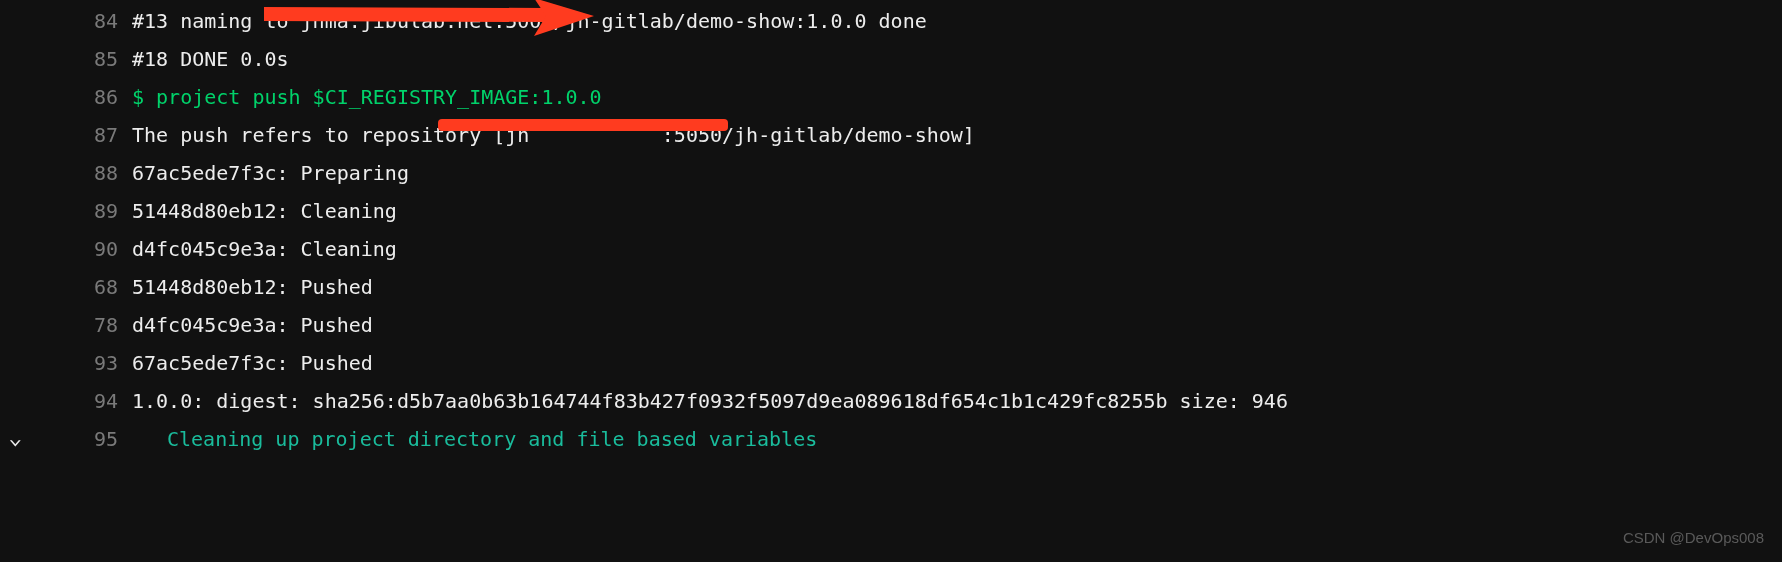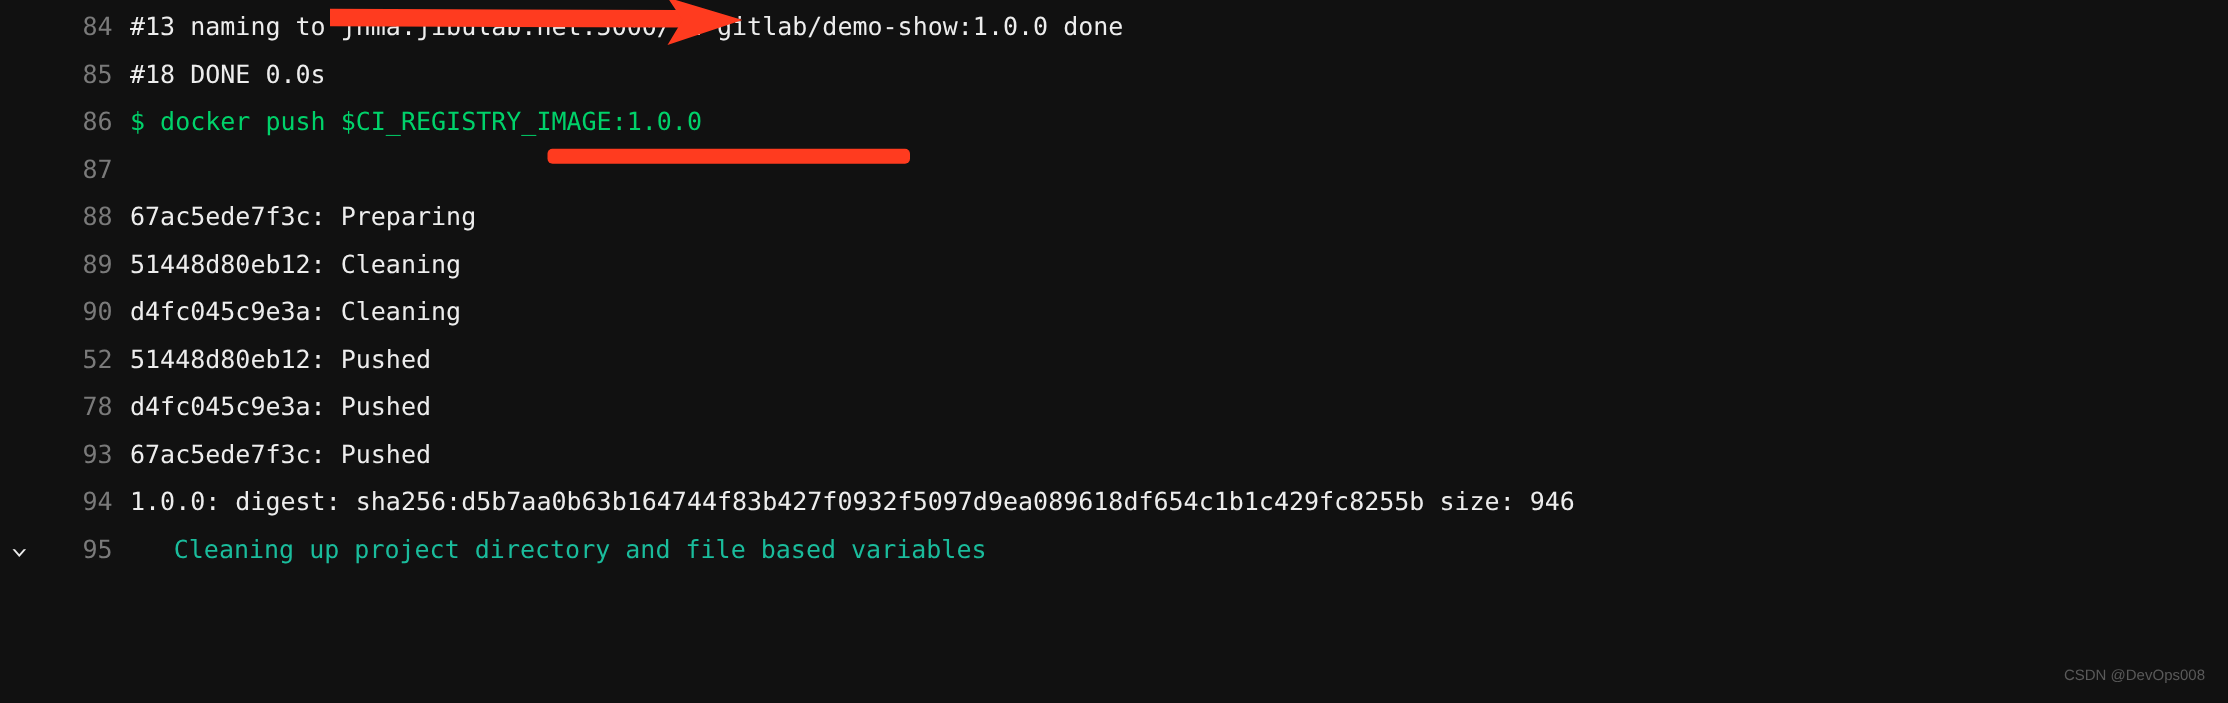--- a/index.html
+++ b/index.html
@@ -12,21 +12,21 @@
       font-family: 'Menlo', 'Monaco', 'Consolas', monospace;
       font-size: 20px;
       line-height: 1.9;
       color: #ededed;
       width: 1782px;
       height: 562px;
       overflow: hidden;
       position: relative;
     }
     .log-container {
-      padding-left: 52px;
+      padding-left: 80px;
       padding-top: 2px;
     }
     .log-line {
       display: flex;
       align-items: baseline;
       white-space: pre;
     }
     .line-number {
       color: #7a7a7a;
       width: 38px;
@@ -54,46 +54,46 @@
       color: #ededed;
       cursor: pointer;
       font-size: 18px;
       transform: scaleX(1.3);
     }
     .watermark {
       position: absolute;
       bottom: 10px;
       right: 18px;
       color: #5a5a5a;
-      font-size: 12px;
+      font-size: 15px;
       font-family: Arial, sans-serif;
     }
     .redaction-arrow {
       position: absolute;
       pointer-events: none;
     }
     .redaction-line {
       position: absolute;
       background-color: #ff3b1f;
       border-radius: 4px;
       pointer-events: none;
     }
   </style>
 </head>
 <body>
 
 <div class="log-container" id="log-container">
     <div class="log-line"><span class="line-number">84</span><span class="line-content ">#13 naming to jhma.jibulab.net:5000/jh-gitlab/demo-show:1.0.0 done</span></div>
     <div class="log-line"><span class="line-number">85</span><span class="line-content ">#18 DONE 0.0s</span></div>
-    <div class="log-line"><span class="line-number">86</span><span class="line-content green">$ docker push $CI_REGISTRY_IMAGE:1.0.0</span></div>
-    <div class="log-line"><span class="line-number">87</span></div>
+    <div class="log-line"><span class="line-number">86</span><span class="line-content green">$ project push $CI_REGISTRY_IMAGE:1.0.0</span></div>
+    <div class="log-line"><span class="line-number">87</span><span class="line-content ">The push refers to repository [jh           :5050/jh-gitlab/demo-show]</span></div>
     <div class="log-line"><span class="line-number">88</span><span class="line-content ">67ac5ede7f3c: Preparing</span></div>
     <div class="log-line"><span class="line-number">89</span><span class="line-content ">51448d80eb12: Cleaning</span></div>
     <div class="log-line"><span class="line-number">90</span><span class="line-content ">d4fc045c9e3a: Cleaning</span></div>
-    <div class="log-line"><span class="line-number">52</span><span class="line-content ">51448d80eb12: Pushed</span></div>
+    <div class="log-line"><span class="line-number">68</span><span class="line-content ">51448d80eb12: Pushed</span></div>
     <div class="log-line"><span class="line-number">78</span><span class="line-content ">d4fc045c9e3a: Pushed</span></div>
     <div class="log-line"><span class="line-number">93</span><span class="line-content ">67ac5ede7f3c: Pushed</span></div>
     <div class="log-line"><span class="line-number">94</span><span class="line-content ">1.0.0: digest: sha256:d5b7aa0b63b164744f83b427f0932f5097d9ea089618df654c1b1c429fc8255b size: 946</span></div>
     <div class="log-line"><span class="line-number">95</span><span class="line-content cyan">Cleaning up project directory and file based variables</span></div>
   </div>
 
 <span class="collapse-chevron">⌄</span>
 
 <div class="watermark">CSDN @DevOps008</div>
 

